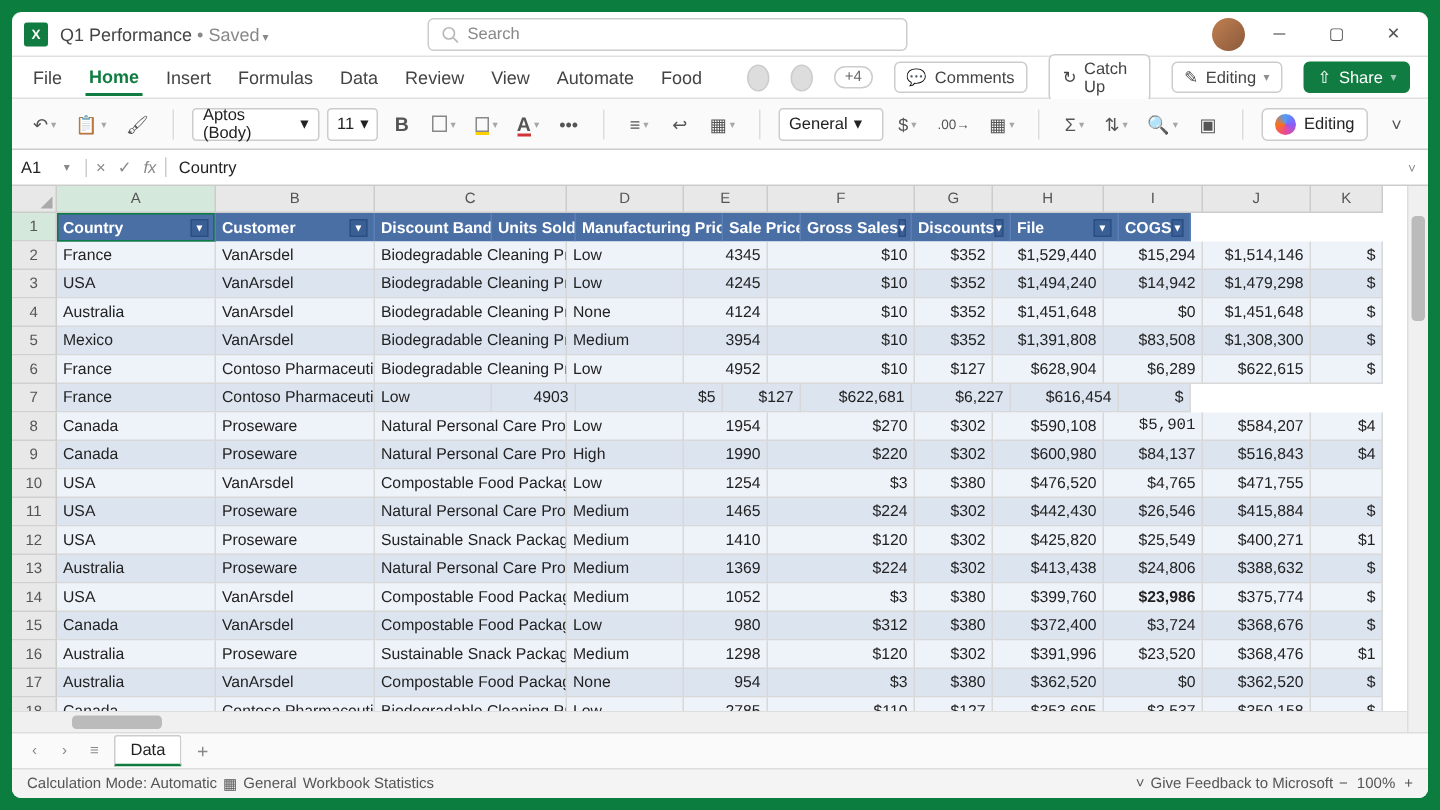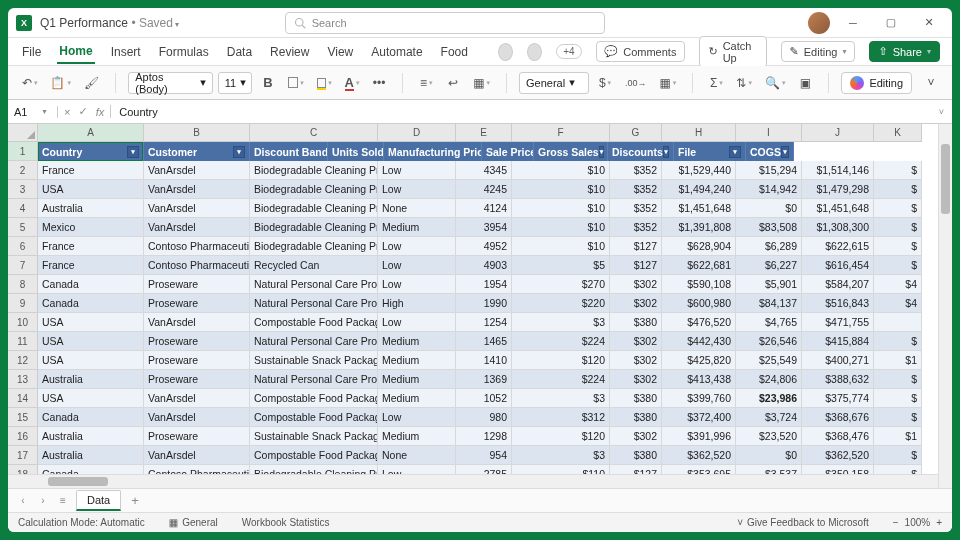--- a/index.html
+++ b/index.html
@@ -63,21 +63,21 @@
 .vscroll{width:14px;background:#f0f0f0;border-left:1px solid #ddd;position:relative}
 .vthumb{position:absolute;top:20px;left:2px;right:2px;height:70px;background:#bbb;border-radius:3px}
 .hscroll-row{height:14px;display:flex;border-top:1px solid #ddd}
 .hscroll-gap{width:30px;background:#f0f0f0}
 .hscroll{flex:1;background:#f0f0f0;position:relative}
 .hthumb{position:absolute;left:10px;top:2px;bottom:2px;width:60px;background:#bbb;border-radius:3px}
 .tabbar{height:24px;display:flex;align-items:center;padding:0 8px;gap:6px;border-top:1px solid #ddd;background:#fafafa}
 .navbtn{width:14px;height:14px;display:flex;align-items:center;justify-content:center;color:#888;cursor:pointer;font-size:10px}
 .tab{padding:3px 10px;background:#fff;border:1px solid #ccc;border-bottom:2px solid #107c41;border-radius:2px 2px 0 0;font-size:11px;cursor:pointer}
 .addtab{color:#888;font-size:13px;cursor:pointer;padding:0 4px}
-.status{height:20px;display:flex;align-items:center;padding:0 10px;gap:24px;font-size:10px;color:#555;background:#f4f4f4;border-top:1px solid #ddd}
+.status{height:20px;display:flex;align-items:center;padding:0 10px;gap:4px;font-size:10px;color:#555;background:#f4f4f4;border-top:1px solid #ddd}
 .status .sp{flex:1}
 .status-item{display:flex;align-items:center;gap:4px}
 .zoom{display:flex;align-items:center;gap:6px}
 </style>
 </head>
 <body>
 
 <div class="frame">
   <div class="titlebar">
     <div class="xl-icon">X</div>
@@ -329,41 +329,40 @@
             <div class="cell band1 num" style="width: 52px;">$127</div>
             <div class="cell band1 num" style="width: 74px;">$628,904</div>
             <div class="cell band1 num" style="width: 66px;">$6,289</div>
             <div class="cell band1 num" style="width: 72px;">$622,615</div>
             <div class="cell band1 num" style="width: 48px;">$</div>
           </div>
           <div class="data-row">
             <div class="rowh">7</div>
             <div class="cell band2" style="width: 106px;">France</div>
             <div class="cell band2" style="width: 106px;">Contoso Pharmaceuticals</div>
-            <div class="cell band2" style="width: 128px;">Recycled Can</div>
             <div class="cell band2" style="width: 78px;">Low</div>
             <div class="cell band2 num" style="width: 56px;">4903</div>
             <div class="cell band2 num" style="width: 98px;">$5</div>
             <div class="cell band2 num" style="width: 52px;">$127</div>
             <div class="cell band2 num" style="width: 74px;">$622,681</div>
             <div class="cell band2 num" style="width: 66px;">$6,227</div>
             <div class="cell band2 num" style="width: 72px;">$616,454</div>
             <div class="cell band2 num" style="width: 48px;">$</div>
           </div>
           <div class="data-row">
             <div class="rowh">8</div>
             <div class="cell band1" style="width: 106px;">Canada</div>
             <div class="cell band1" style="width: 106px;">Proseware</div>
             <div class="cell band1" style="width: 128px;">Natural Personal Care Products</div>
             <div class="cell band1" style="width: 78px;">Low</div>
             <div class="cell band1 num" style="width: 56px;">1954</div>
             <div class="cell band1 num" style="width: 98px;">$270</div>
             <div class="cell band1 num" style="width: 52px;">$302</div>
             <div class="cell band1 num" style="width: 74px;">$590,108</div>
-            <div class="cell band1 num" style="width: 66px;">$5,901</div>
+            <div class="cell band1 num" style="width: 66px; font-family: Liberation Mono, monospace;">$5,901</div>
             <div class="cell band1 num" style="width: 72px;">$584,207</div>
             <div class="cell band1 num" style="width: 48px;">$4</div>
           </div>
           <div class="data-row">
             <div class="rowh">9</div>
             <div class="cell band2" style="width: 106px;">Canada</div>
             <div class="cell band2" style="width: 106px;">Proseware</div>
             <div class="cell band2" style="width: 128px;">Natural Personal Care Products</div>
             <div class="cell band2" style="width: 78px;">High</div>
             <div class="cell band2 num" style="width: 56px;">1990</div>

